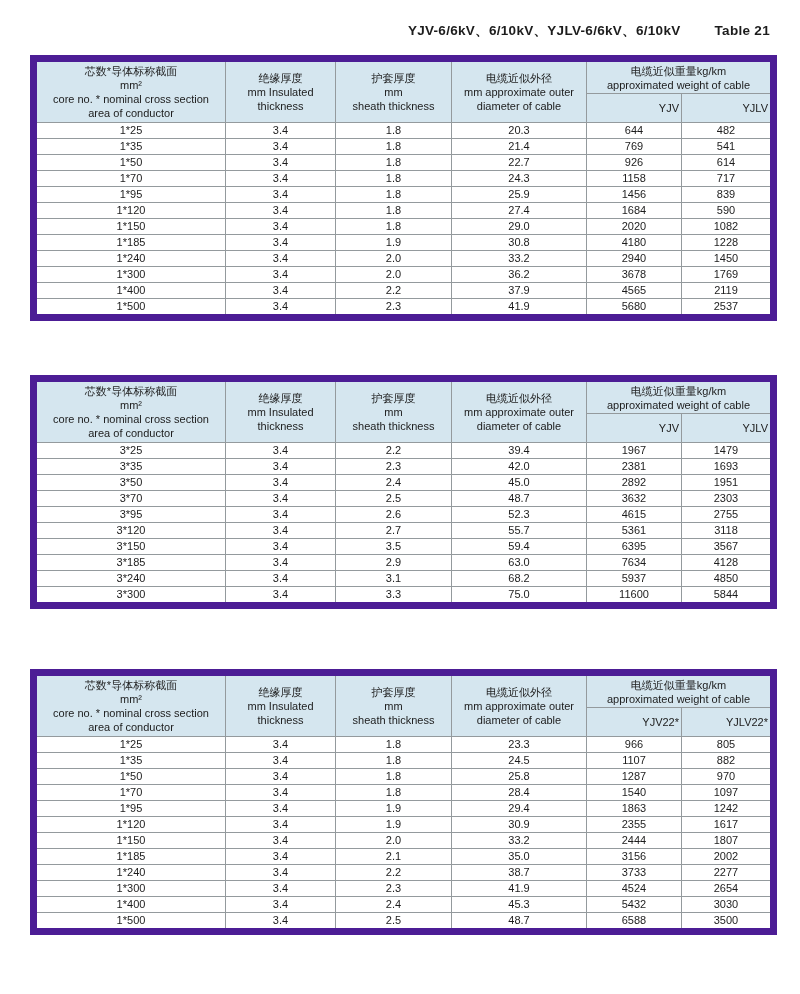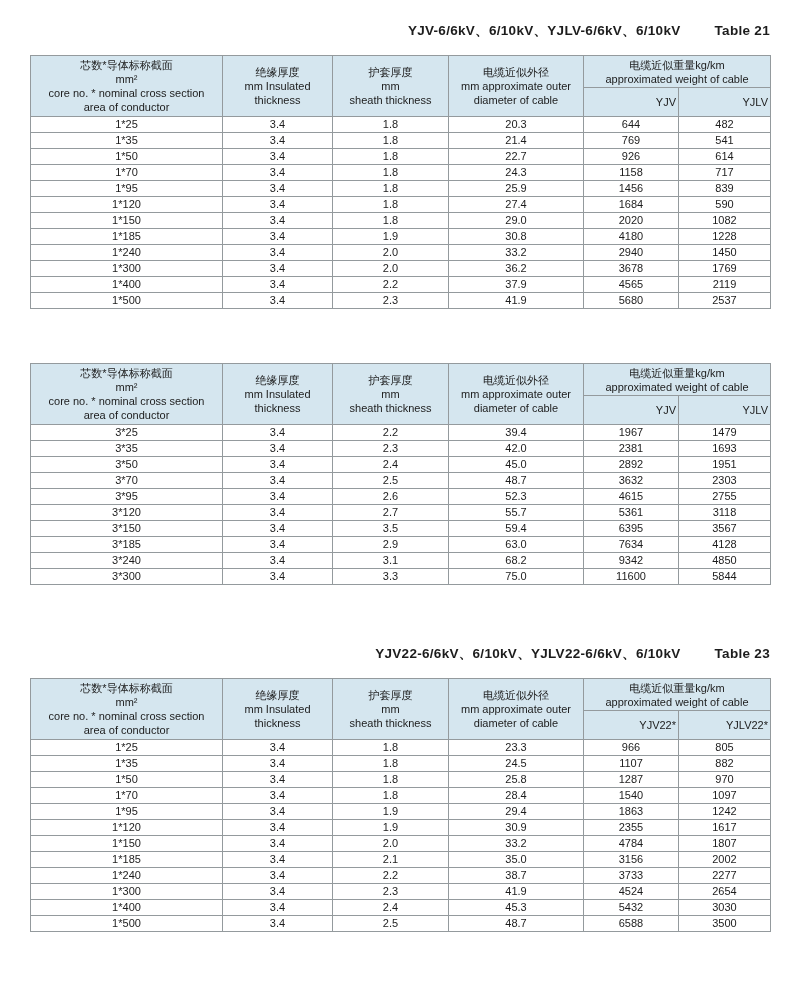--- a/index.html
+++ b/index.html
@@ -28,21 +28,21 @@
     line-height: 17px;
     letter-spacing: 0.3px;
     margin-bottom: 16px;
     white-space: nowrap;
   }
   .table-label { margin-left: 30px; }
   table.spec {
     width: 740px;
     border-collapse: collapse;
     table-layout: fixed;
-    border: 1px solid #4c1d95;
+    border: 7px solid #4c1d95;
   }
   table.spec th, table.spec td {
     border: 1px solid #949a9d;
     padding: 0 2px;
     text-align: center;
     vertical-align: middle;
     overflow: hidden;
   }
   table.spec thead th {
     background: #d5e6ef;
@@ -319,40 +319,36 @@
             <td>2.9</td>
             <td>63.0</td>
             <td>7634</td>
             <td>4128</td>
           </tr>
           <tr>
             <td>3*240</td>
             <td>3.4</td>
             <td>3.1</td>
             <td>68.2</td>
-            <td>9342</td>
+            <td>5937</td>
             <td>4850</td>
           </tr>
           <tr>
             <td>3*300</td>
             <td>3.4</td>
             <td>3.3</td>
             <td>75.0</td>
             <td>11600</td>
             <td>5844</td>
           </tr>
         </tbody>
     </table>
   </div>
 
   <div class="table-section s3">
-    <div class="section-title">
-      <span>YJV22-6/6kV、6/10kV、YJLV22-6/6kV、6/10kV</span>
-      <span class="table-label">Table 23</span>
-    </div>
     <table class="spec">
       <colgroup>
         <col style="width:192px">
           <col style="width:110px">
           <col style="width:116px">
         <col style="width:135px">
           <col style="width:95px">
           <col style="width:92px">
       </colgroup>
       <thead>
@@ -435,21 +431,21 @@
             <td>1.9</td>
             <td>30.9</td>
             <td>2355</td>
             <td>1617</td>
           </tr>
           <tr>
             <td>1*150</td>
             <td>3.4</td>
             <td>2.0</td>
             <td>33.2</td>
-            <td>4784</td>
+            <td>2444</td>
             <td>1807</td>
           </tr>
           <tr>
             <td>1*185</td>
             <td>3.4</td>
             <td>2.1</td>
             <td>35.0</td>
             <td>3156</td>
             <td>2002</td>
           </tr>

